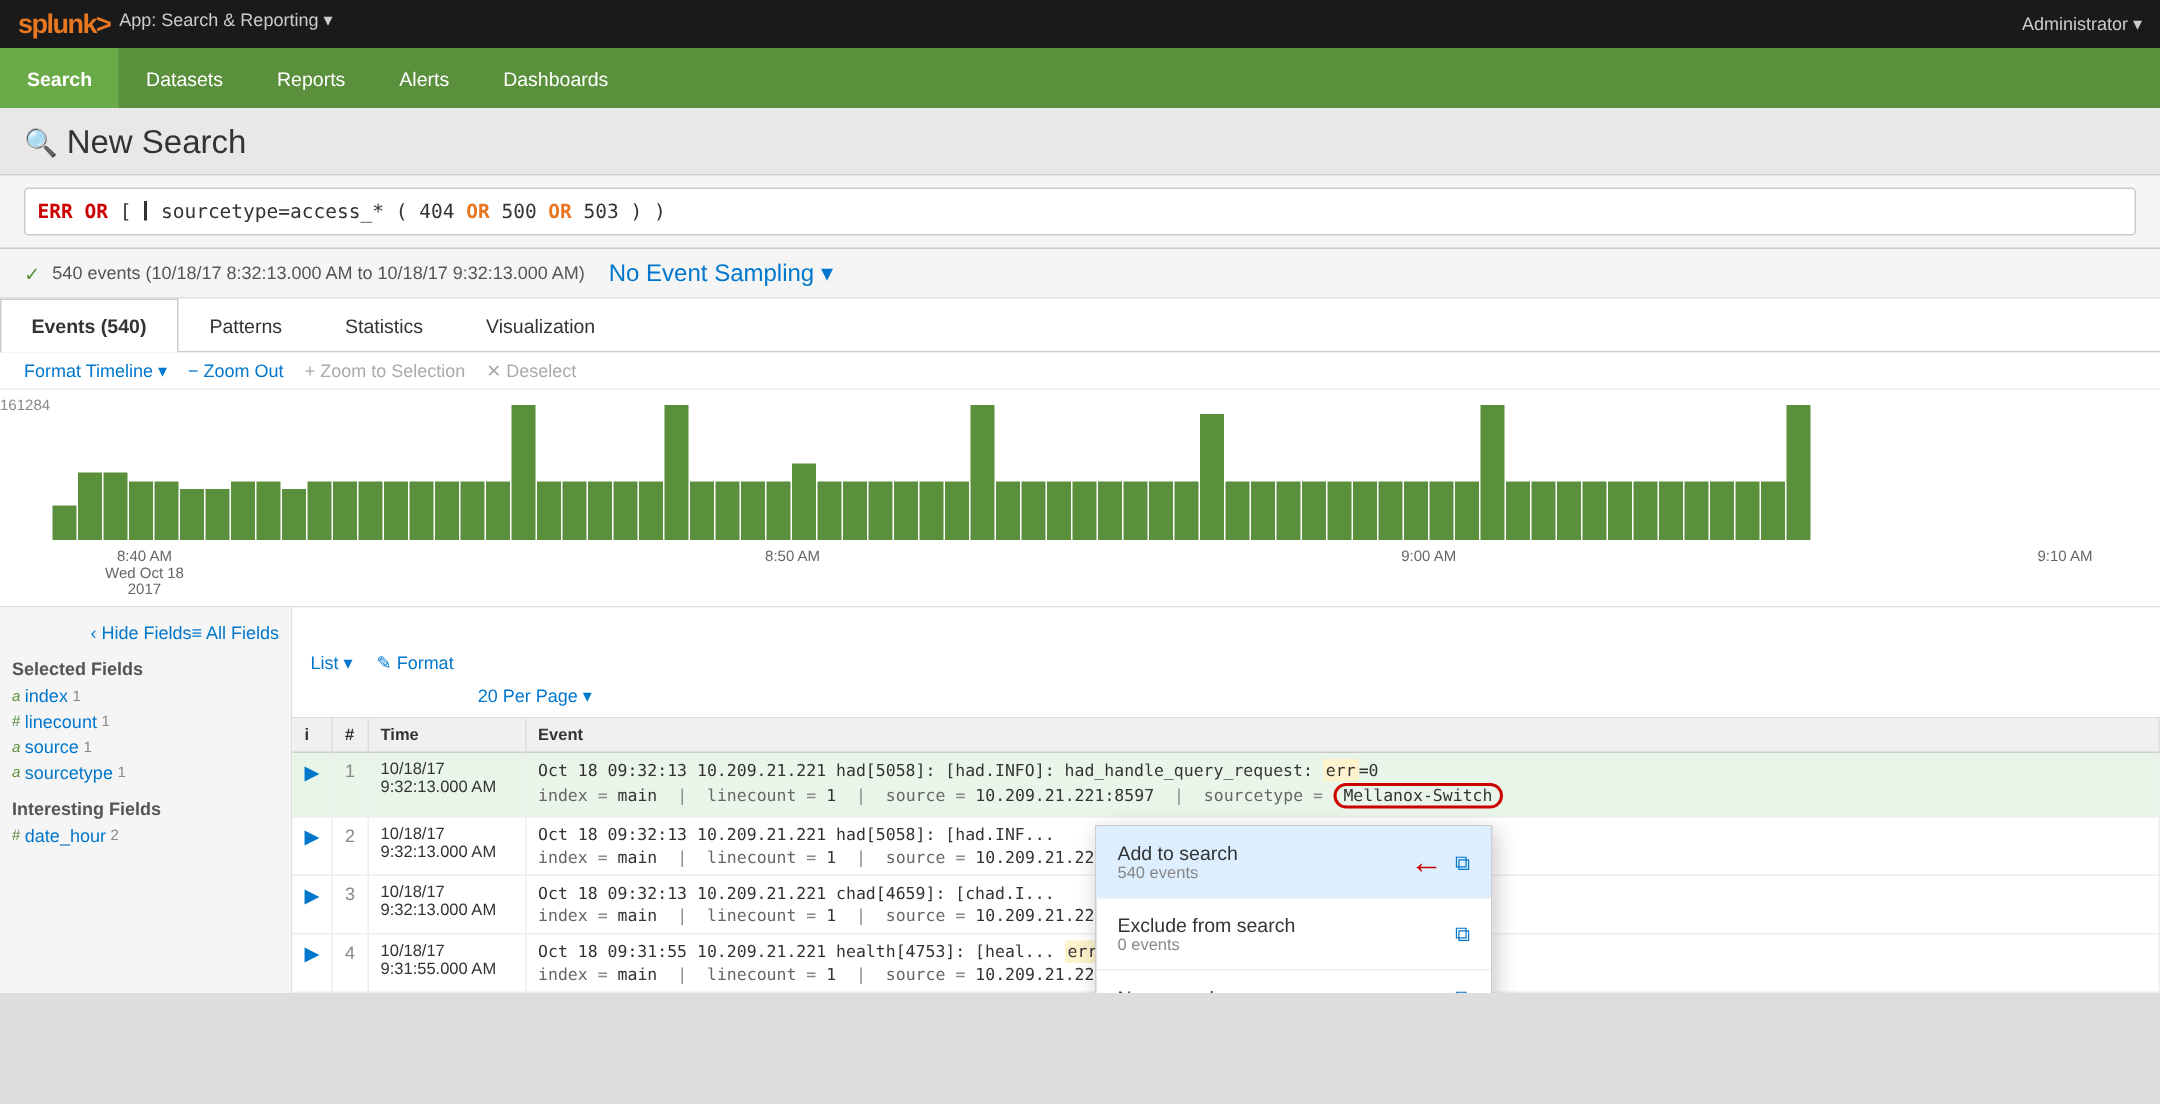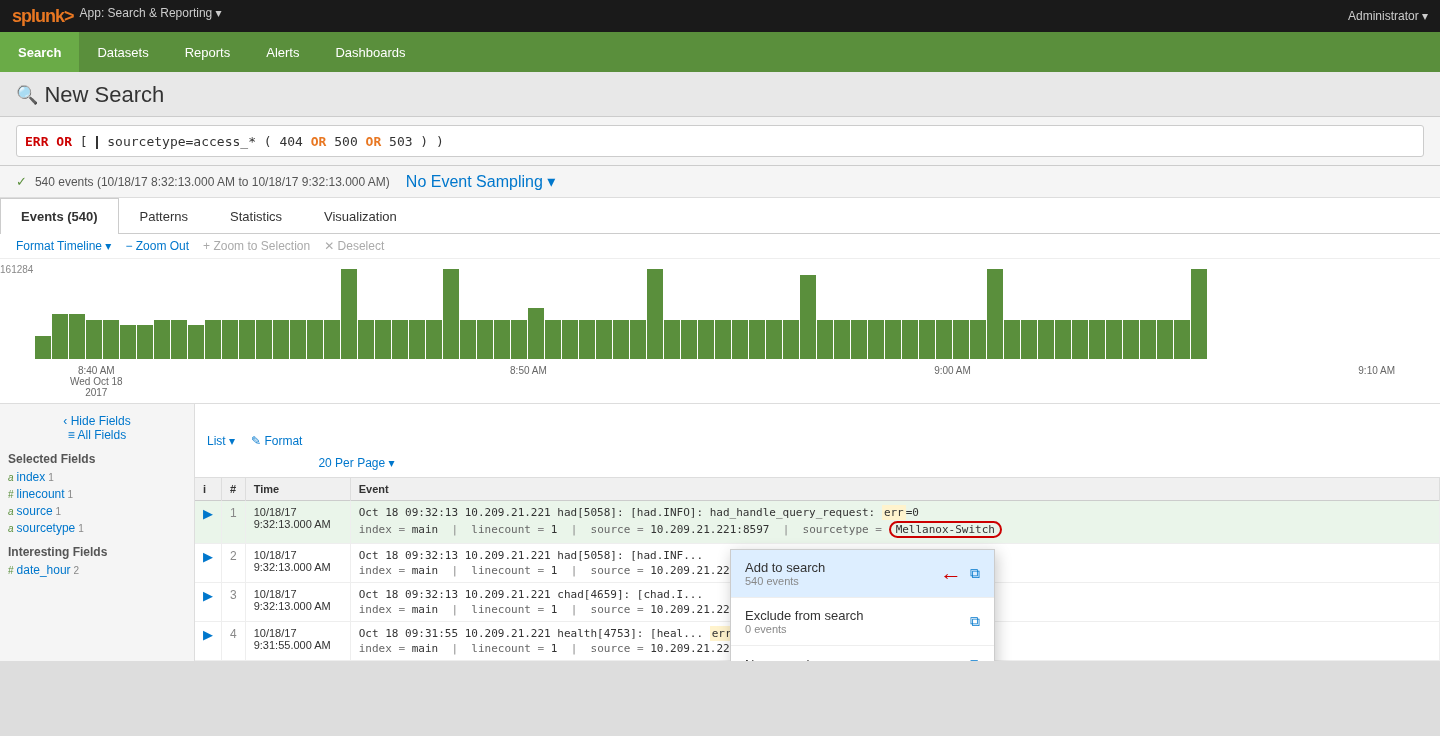--- a/index.html
+++ b/index.html
@@ -384,21 +384,21 @@
       </div>
     <div class="xaxis-label" style="text-align:center;">
         <div>9:10 AM</div>
       </div>
   </div>
 </div>
 
 <div id="main-content" style="display:flex;background:#f5f5f5;position:relative;min-height:200px;">
 
   <div id="sidebar" style="width:195px;min-width:195px;background:#f5f5f5;border-right:1px solid #ddd;padding:10px 8px;">
-    <div class="sidebar-top" style="display:flex;justify-content:space-between;align-items:center;margin-bottom:10px;flex-direction:column;">
+    <div class="sidebar-top" style="display:flex;justify-content:flex-end;align-items:center;margin-bottom:10px;">
       <span style="color:#0077cc;font-size:12px;cursor:pointer;">‹ Hide Fields</span>
       <span style="color:#0077cc;font-size:12px;cursor:pointer;">≡ All Fields</span>
     </div>
     <div style="font-size:12px;font-weight:bold;color:#555;margin:8px 0 4px 0;">Selected Fields</div>
     <div class="field-item" style="font-size:12px;margin:3px 0;display:flex;align-items:center;gap:3px;">
       <span style="color:#5a8f3c;font-size:10px;font-style:italic;">a</span>
       <span style="color:#0077cc;cursor:pointer;">index</span>
       <span style="color:#888;font-size:10px;">1</span>
     </div>
     <div class="field-item" style="font-size:12px;margin:3px 0;display:flex;align-items:center;gap:3px;">
@@ -498,21 +498,21 @@
               <span style="color:#666;">source</span> = <span style="color:#333;">10.209.21.221:8597</span>
             </div>
           </td>
         </tr>
       </tbody>
     </table>
   </div>
 
   <div id="context-popup" style="position:absolute;background:#fff;border:1px solid #ccc;box-shadow:2px 4px 14px rgba(0,0,0,0.22);width:265px;z-index:100;top:145px;left:730px;">
 
-    <div style="padding:10px 14px;display:flex;align-items:flex-start;justify-content:space-between;cursor:pointer;background:#ddeeff;border-bottom:1px solid #eee;">
+    <div style="padding:10px 14px;display:flex;align-items:flex-end;justify-content:space-between;cursor:pointer;background:#ddeeff;border-bottom:1px solid #eee;">
       <div>
         <div style="font-size:13px;color:#333;">Add to search</div>
         <div style="font-size:11px;color:#888;">540 events</div>
       </div>
       <div style="display:flex;align-items:center;gap:8px;">
         <span style="color:#c00;font-size:22px;font-weight:bold;">←</span>
         <span style="color:#0077cc;font-size:14px;cursor:pointer;">⧉</span>
       </div>
     </div>
 

